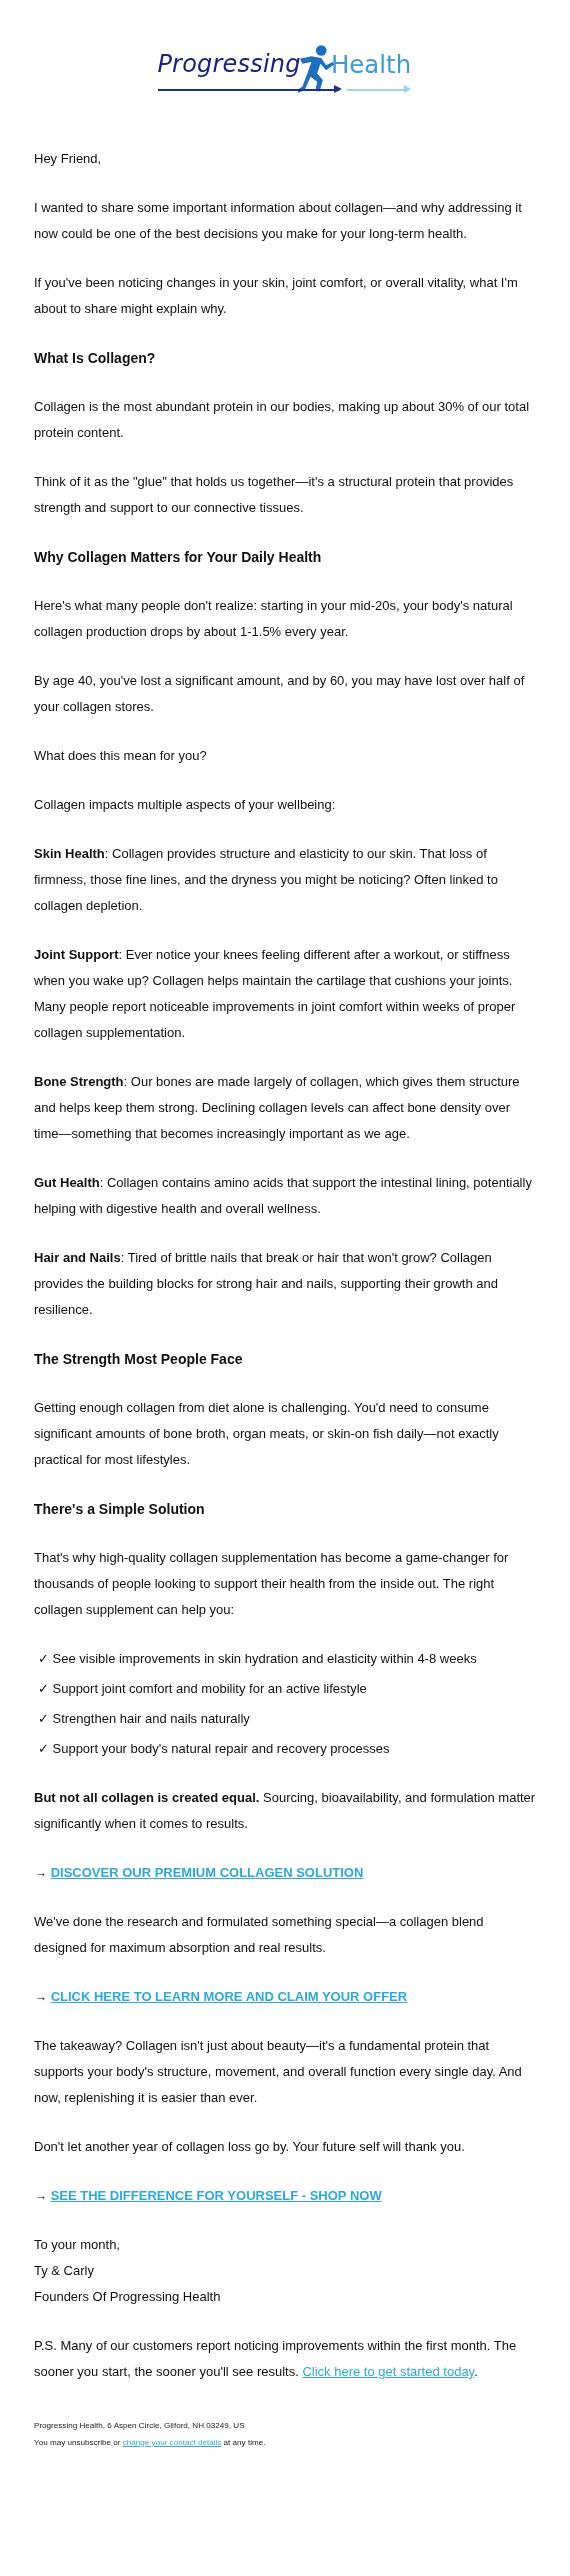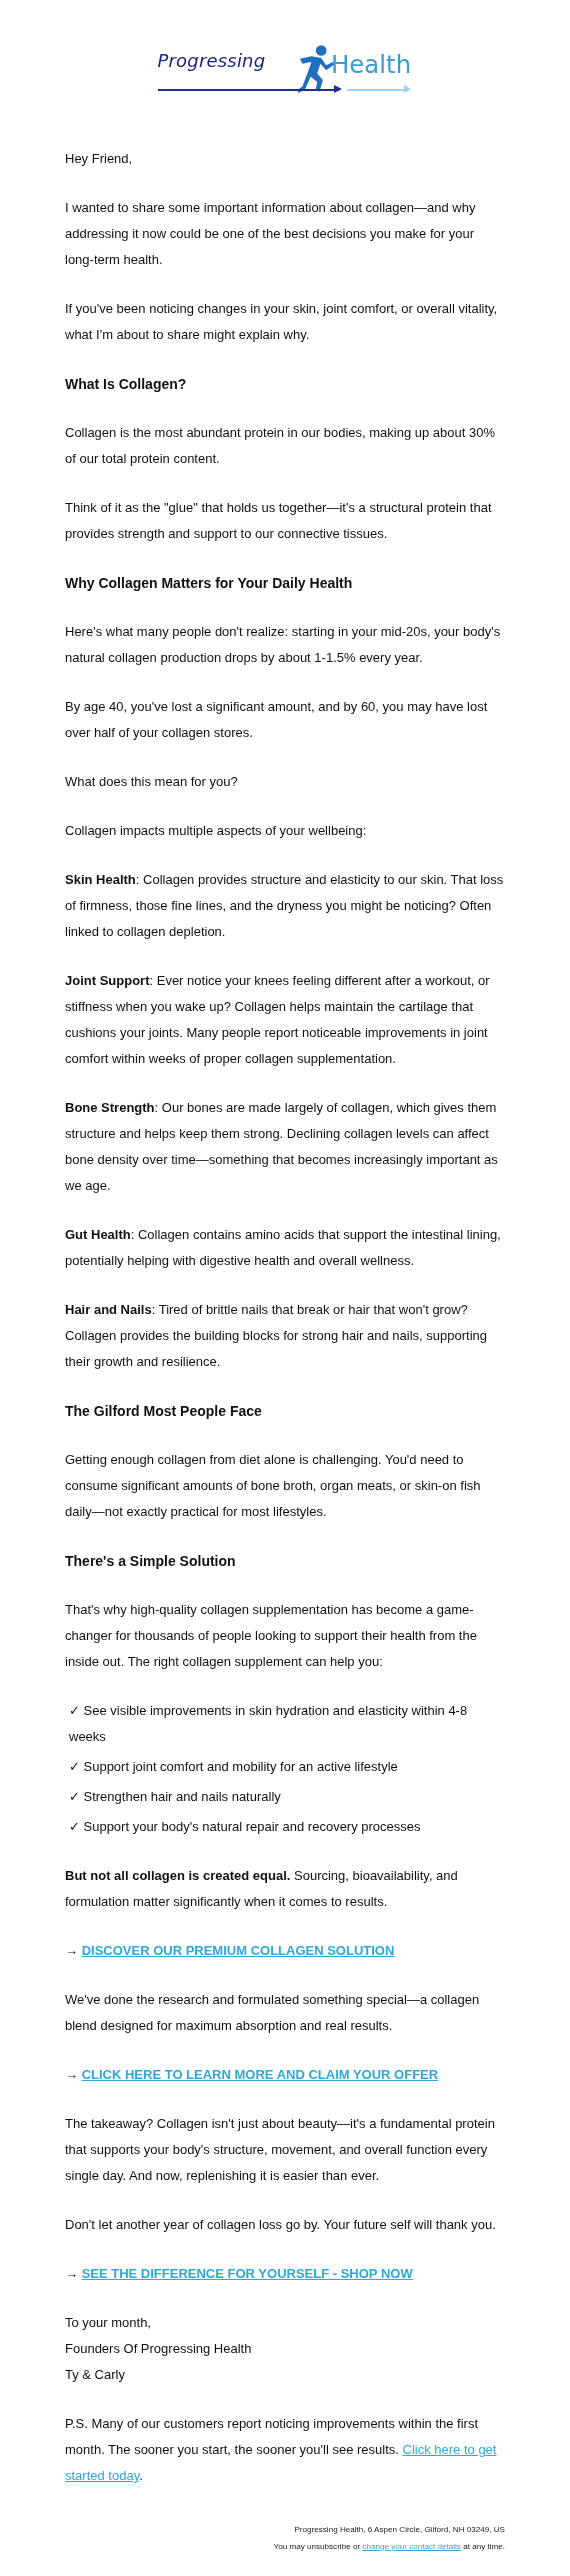--- a/index.html
+++ b/index.html
@@ -18,21 +18,21 @@
       left: 155px;
       top: 47px;
       width: 269px;
       height: 59px;
     }
     .logo-word-1 {
       position: absolute;
       left: 2.4px; top: 3.3px;
       font-family: "DejaVu Sans", sans-serif;
       font-style: italic;
-      font-size: 18px;
+      font-size: 24px;
       letter-spacing: 0.2px;
       color: #1a237e;
       font-weight: 500;
     }
     .logo-word-2 {
       position: absolute;
       left: 176px; top: 3.3px;
       font-family: "DejaVu Sans", sans-serif;
       font-size: 24.4px;
       color: #3d9bd3;
@@ -65,21 +65,21 @@
       border-top: 4.9px solid transparent;
       border-bottom: 4.9px solid transparent;
       border-left: 7.3px solid #9ed3ef;
     }
     .logo-runner {
       position: absolute;
       left: 140px; top: -3.3px;
       width: 41px; height: 54px;
     }
     .content {
-      padding: 0 65px;
+      padding: 0 34px;
       font-size: 13px;
       line-height: 26px;
     }
     .content p {
       margin: 0 0 23px 0;
     }
     .greeting { margin-top: 16.3px !important; }
     .heading {
       font-weight: bold;
       font-size: 14px;
@@ -95,21 +95,21 @@
     }
     .inline-link {
       color: #2ea8d8;
       text-decoration: underline;
       cursor: pointer;
     }
     .arrow { font-weight: normal; }
     .signoff p { margin: 0; }
     .signoff { margin-bottom: 23px; }
     .footer {
-      text-align: right;
+      text-align: left;
       font-size: 8.1px;
       line-height: 16.3px;
       color: #222;
       margin-top: 33px;
     }
     .footer a {
       color: #2ea8d8;
       text-decoration: underline;
       cursor: pointer;
     }
@@ -146,21 +146,21 @@
   <p>By age 40, you've lost a significant amount, and by 60, you may have lost over half of your collagen stores.</p>
   <p>What does this mean for you?</p>
   <p>Collagen impacts multiple aspects of your wellbeing:</p>
 
   <p><b>Skin Health</b><span>: Collagen provides structure and elasticity to our skin. That loss of firmness, those fine lines, and the dryness you might be noticing? Often linked to collagen depletion.</span></p>
   <p><b>Joint Support</b><span>: Ever notice your knees feeling different after a workout, or stiffness when you wake up? Collagen helps maintain the cartilage that cushions your joints. Many people report noticeable improvements in joint comfort within weeks of proper collagen supplementation.</span></p>
   <p><b>Bone Strength</b><span>: Our bones are made largely of collagen, which gives them structure and helps keep them strong. Declining collagen levels can affect bone density over time—something that becomes increasingly important as we age.</span></p>
   <p><b>Gut Health</b><span>: Collagen contains amino acids that support the intestinal lining, potentially helping with digestive health and overall wellness.</span></p>
   <p><b>Hair and Nails</b><span>: Tired of brittle nails that break or hair that won't grow? Collagen provides the building blocks for strong hair and nails, supporting their growth and resilience.</span></p>
 
-  <p class="heading">The Gilford Most People Face</p>
+  <p class="heading">The Strength Most People Face</p>
   <p>Getting enough collagen from diet alone is challenging. You'd need to consume significant amounts of bone broth, organ meats, or skin-on fish daily—not exactly practical for most lifestyles.</p>
 
   <p class="heading">There's a Simple Solution</p>
   <p>That's why high-quality collagen supplementation has become a game-changer for thousands of people looking to support their health from the inside out. The right collagen supplement can help you:</p>
 
   <div class="checklist">
     <p>✓ See visible improvements in skin hydration and elasticity within 4-8 weeks</p>
     <p>✓ Support joint comfort and mobility for an active lifestyle</p>
     <p>✓ Strengthen hair and nails naturally</p>
     <p>✓ Support your body's natural repair and recovery processes</p>
@@ -174,22 +174,22 @@
 
   <p class="cta-row"><span class="arrow">→ </span><a class="cta-link">CLICK HERE TO LEARN MORE AND CLAIM YOUR OFFER</a></p>
 
   <p>The takeaway? Collagen isn't just about beauty—it's a fundamental protein that supports your body's structure, movement, and overall function every single day. And now, replenishing it is easier than ever.</p>
   <p>Don't let another year of collagen loss go by. Your future self will thank you.</p>
 
   <p class="cta-row"><span class="arrow">→ </span><a class="cta-link">SEE THE DIFFERENCE FOR YOURSELF - SHOP NOW</a></p>
 
   <div class="signoff">
     <p>To your month,</p>
+    <p>Ty &amp; Carly</p>
     <p>Founders Of Progressing Health</p>
-    <p>Ty &amp; Carly</p>
   </div>
 
   <p><span>P.S. Many of our customers report noticing improvements within the first month. The sooner you start, the sooner you'll see results. </span><a class="inline-link">Click here to get started today</a><span>.</span></p>
 
   <div class="footer">
     <div>Progressing Health, 6 Aspen Circle, Gilford, NH 03249, US</div>
     <div><span>You may unsubscribe or </span><a>change your contact details</a><span> at any time.</span></div>
   </div>
 </div>
 

